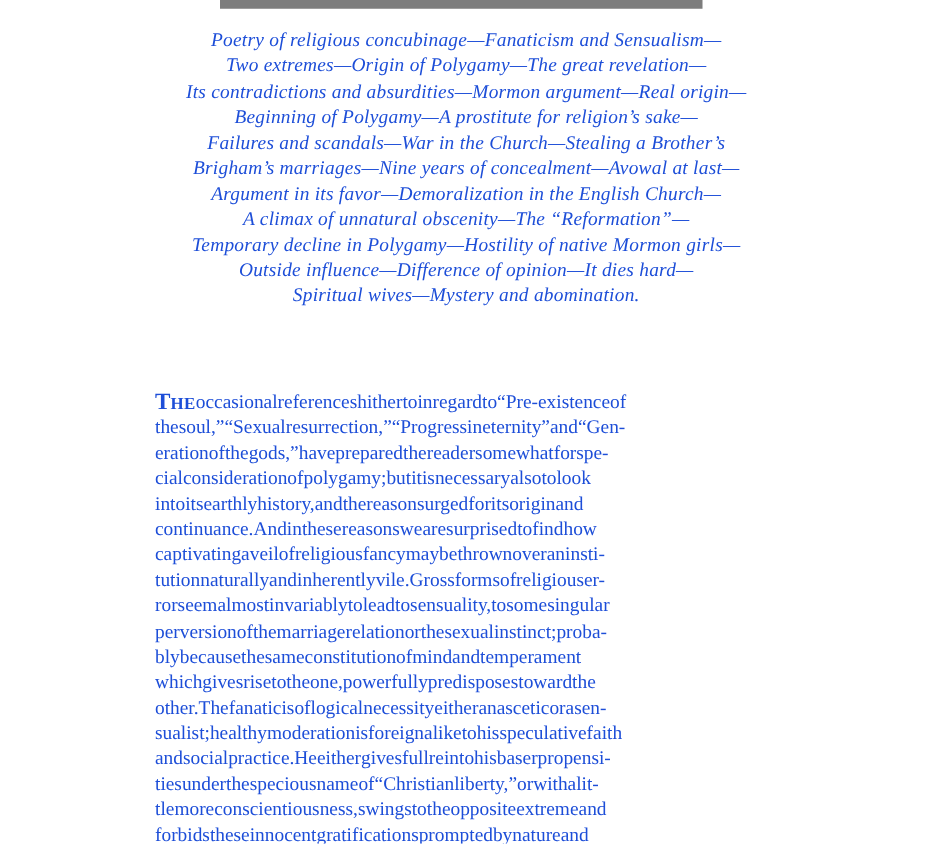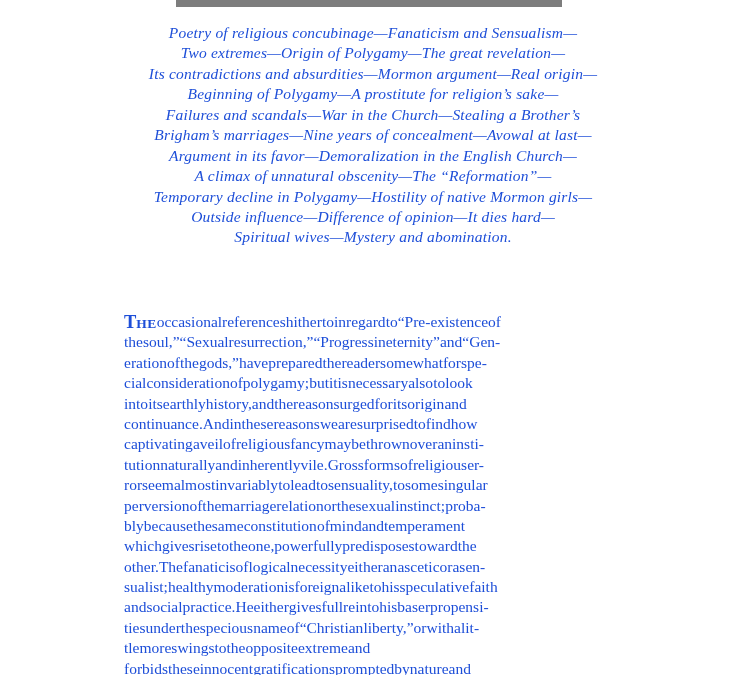--- a/index.html
+++ b/index.html
@@ -271,20 +271,21 @@
         <span>“Christian</span>
         <span>liberty,”</span>
         <span>or</span>
         <span>with</span>
         <span>a</span>
         <span>lit-</span>
       </div>
     <div class="bline">
         <span>tle</span>
         <span>more</span>
+        <span>conscientiousness,</span>
         <span>swings</span>
         <span>to</span>
         <span>the</span>
         <span>opposite</span>
         <span>extreme</span>
         <span>and</span>
       </div>
     <div class="bline">
         <span>forbids</span>
         <span>these</span>

